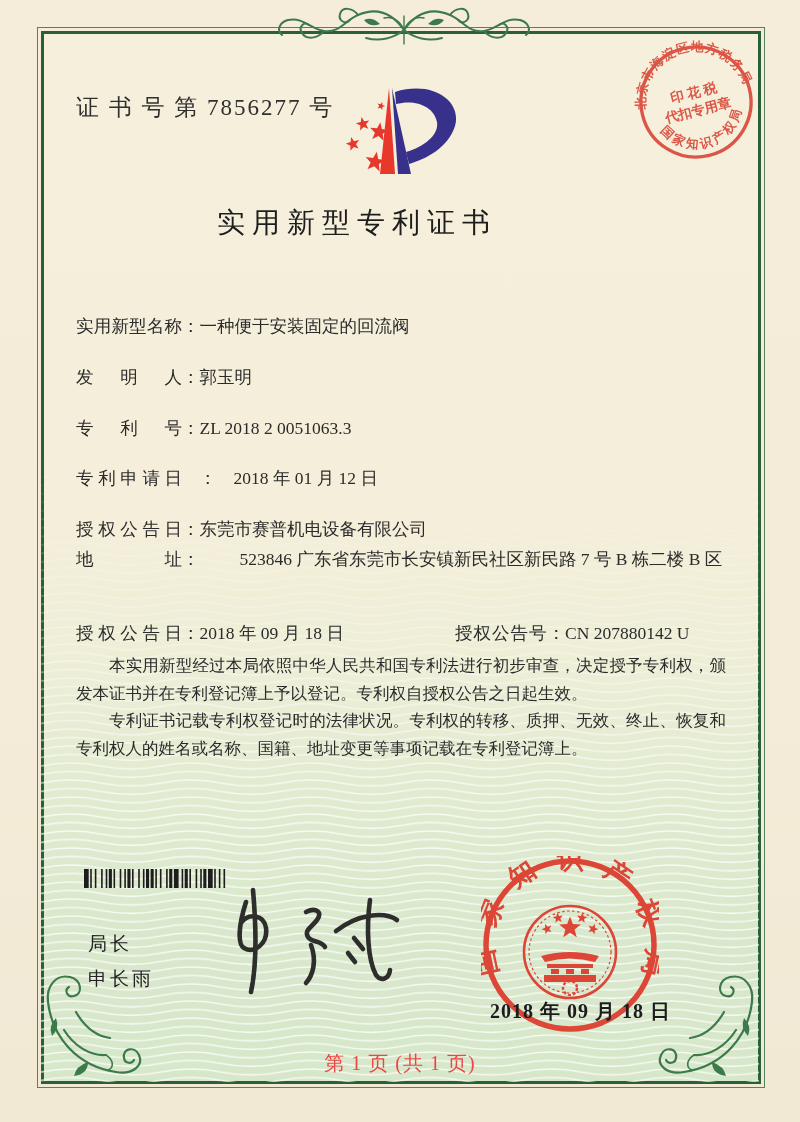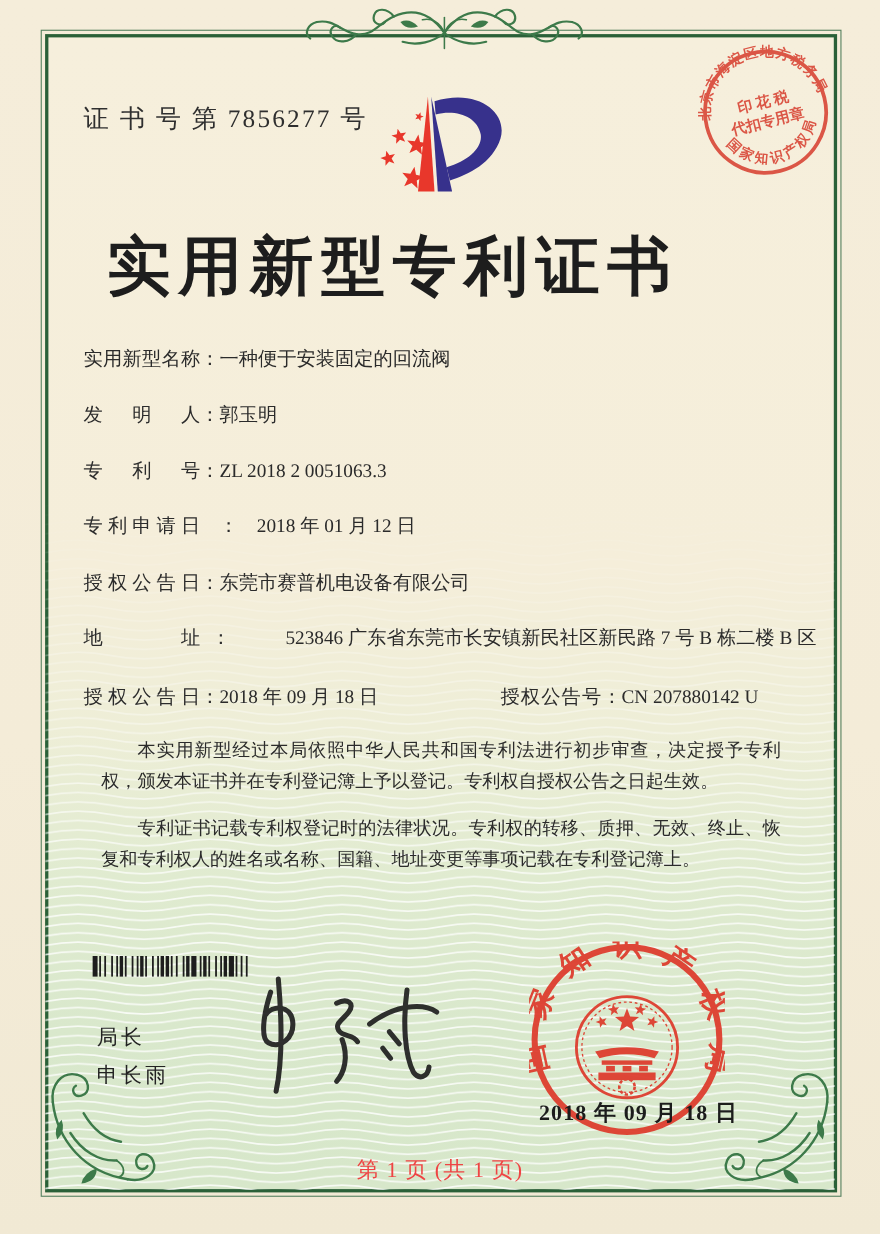--- a/index.html
+++ b/index.html
@@ -15,31 +15,31 @@
     position:absolute;left:3px;top:3px;right:3px;bottom:3px;
     border:3px solid #2a6038;
     background:linear-gradient(180deg,#f6efdc 0%,#f5eeda 46%,#eeeed7 60%,#e0ebd0 73%,#d9e8cc 86%,#d7e7ca 100%);
   }
   .waves{
     left:41px;top:31px;width:718px;height:1051px;pointer-events:none;
     -webkit-mask-image:linear-gradient(180deg,transparent 0%,transparent 40%,rgba(0,0,0,.45) 58%,#000 75%);
     mask-image:linear-gradient(180deg,transparent 0%,transparent 40%,rgba(0,0,0,.45) 58%,#000 75%);
   }
   .cert-no{left:76px;top:92px;font-size:23px;letter-spacing:2px;color:#2f2f2f;}
-  .title{left:0;top:204px;width:714px;text-align:center;font-size:58px;font-weight:bold;
+  .title{left:0;top:204px;width:714px;text-align:center;font-size:28px;font-weight:normal;
          letter-spacing:7px;color:#1d1d1d;}
   .row{left:76px;font-size:17.5px;display:flex;align-items:flex-end;line-height:1.5;}
   .row .lbl{display:inline-block;width:106px;text-align:justify;text-align-last:justify;flex:0 0 106px;}
   .row .col{flex:0 0 14px;}
   .row .val{white-space:pre-wrap;}
   .row .val.wrap{width:528px;margin-left:40px;}
   .grant-right{position:absolute;left:379px;top:0;display:flex;}
   .grant-right .lbl2{letter-spacing:1px;}
   .paras{left:76px;top:652px;width:650px;font-size:16.5px;line-height:27.6px;}
-  .paras p{margin:16px;text-indent:2em;text-align:justify;}
+  .paras p{margin:0;text-indent:2em;text-align:justify;}
   .officer{left:88px;top:926px;font-size:19px;line-height:35px;letter-spacing:3px;color:#222;}
   .seal-date{left:490px;top:998px;font-size:20px;font-weight:600;letter-spacing:1px;color:#1c1c1c;}
   .footer{left:0;top:1050px;width:800px;text-align:center;font-size:20px;color:#ef4444;letter-spacing:1px;}
   .stamp{left:630px;top:36px;transform:rotate(-14deg);opacity:.92;}
   svg{display:block;}
 </style>
 </head>
 <body>
 
 <div class="abs frame">
@@ -161,21 +161,21 @@
 <div class="abs row" style="top:465px;gap:17px;">
   <span class="lbl">专利申请日</span>
     <span class="col">：</span>
     <span class="val">2018 年 01 月 12 日</span>
 </div>
 <div class="abs row" style="top:516px;">
   <span class="lbl">授权公告日</span>
     <span class="col">：</span>
     <span class="val">东莞市赛普机电设备有限公司</span>
 </div>
-<div class="abs row" style="top:566px;gap:10px;">
+<div class="abs row" style="top:546px;">
   <span class="lbl">地址</span>
     <span class="col">：</span>
     <span class="val wrap">523846 广东省东莞市长安镇新民社区新民路 7 号 B 栋二楼 B 区</span>
 </div>
 <div class="abs row" style="top:620px;width:650px;">
   <span class="lbl">授权公告日</span>
     <span class="col">：</span>
     <span class="val">2018 年 09 月 18 日</span>
   <span class="grant-right">
     <span class="lbl2">授权公告号</span>

